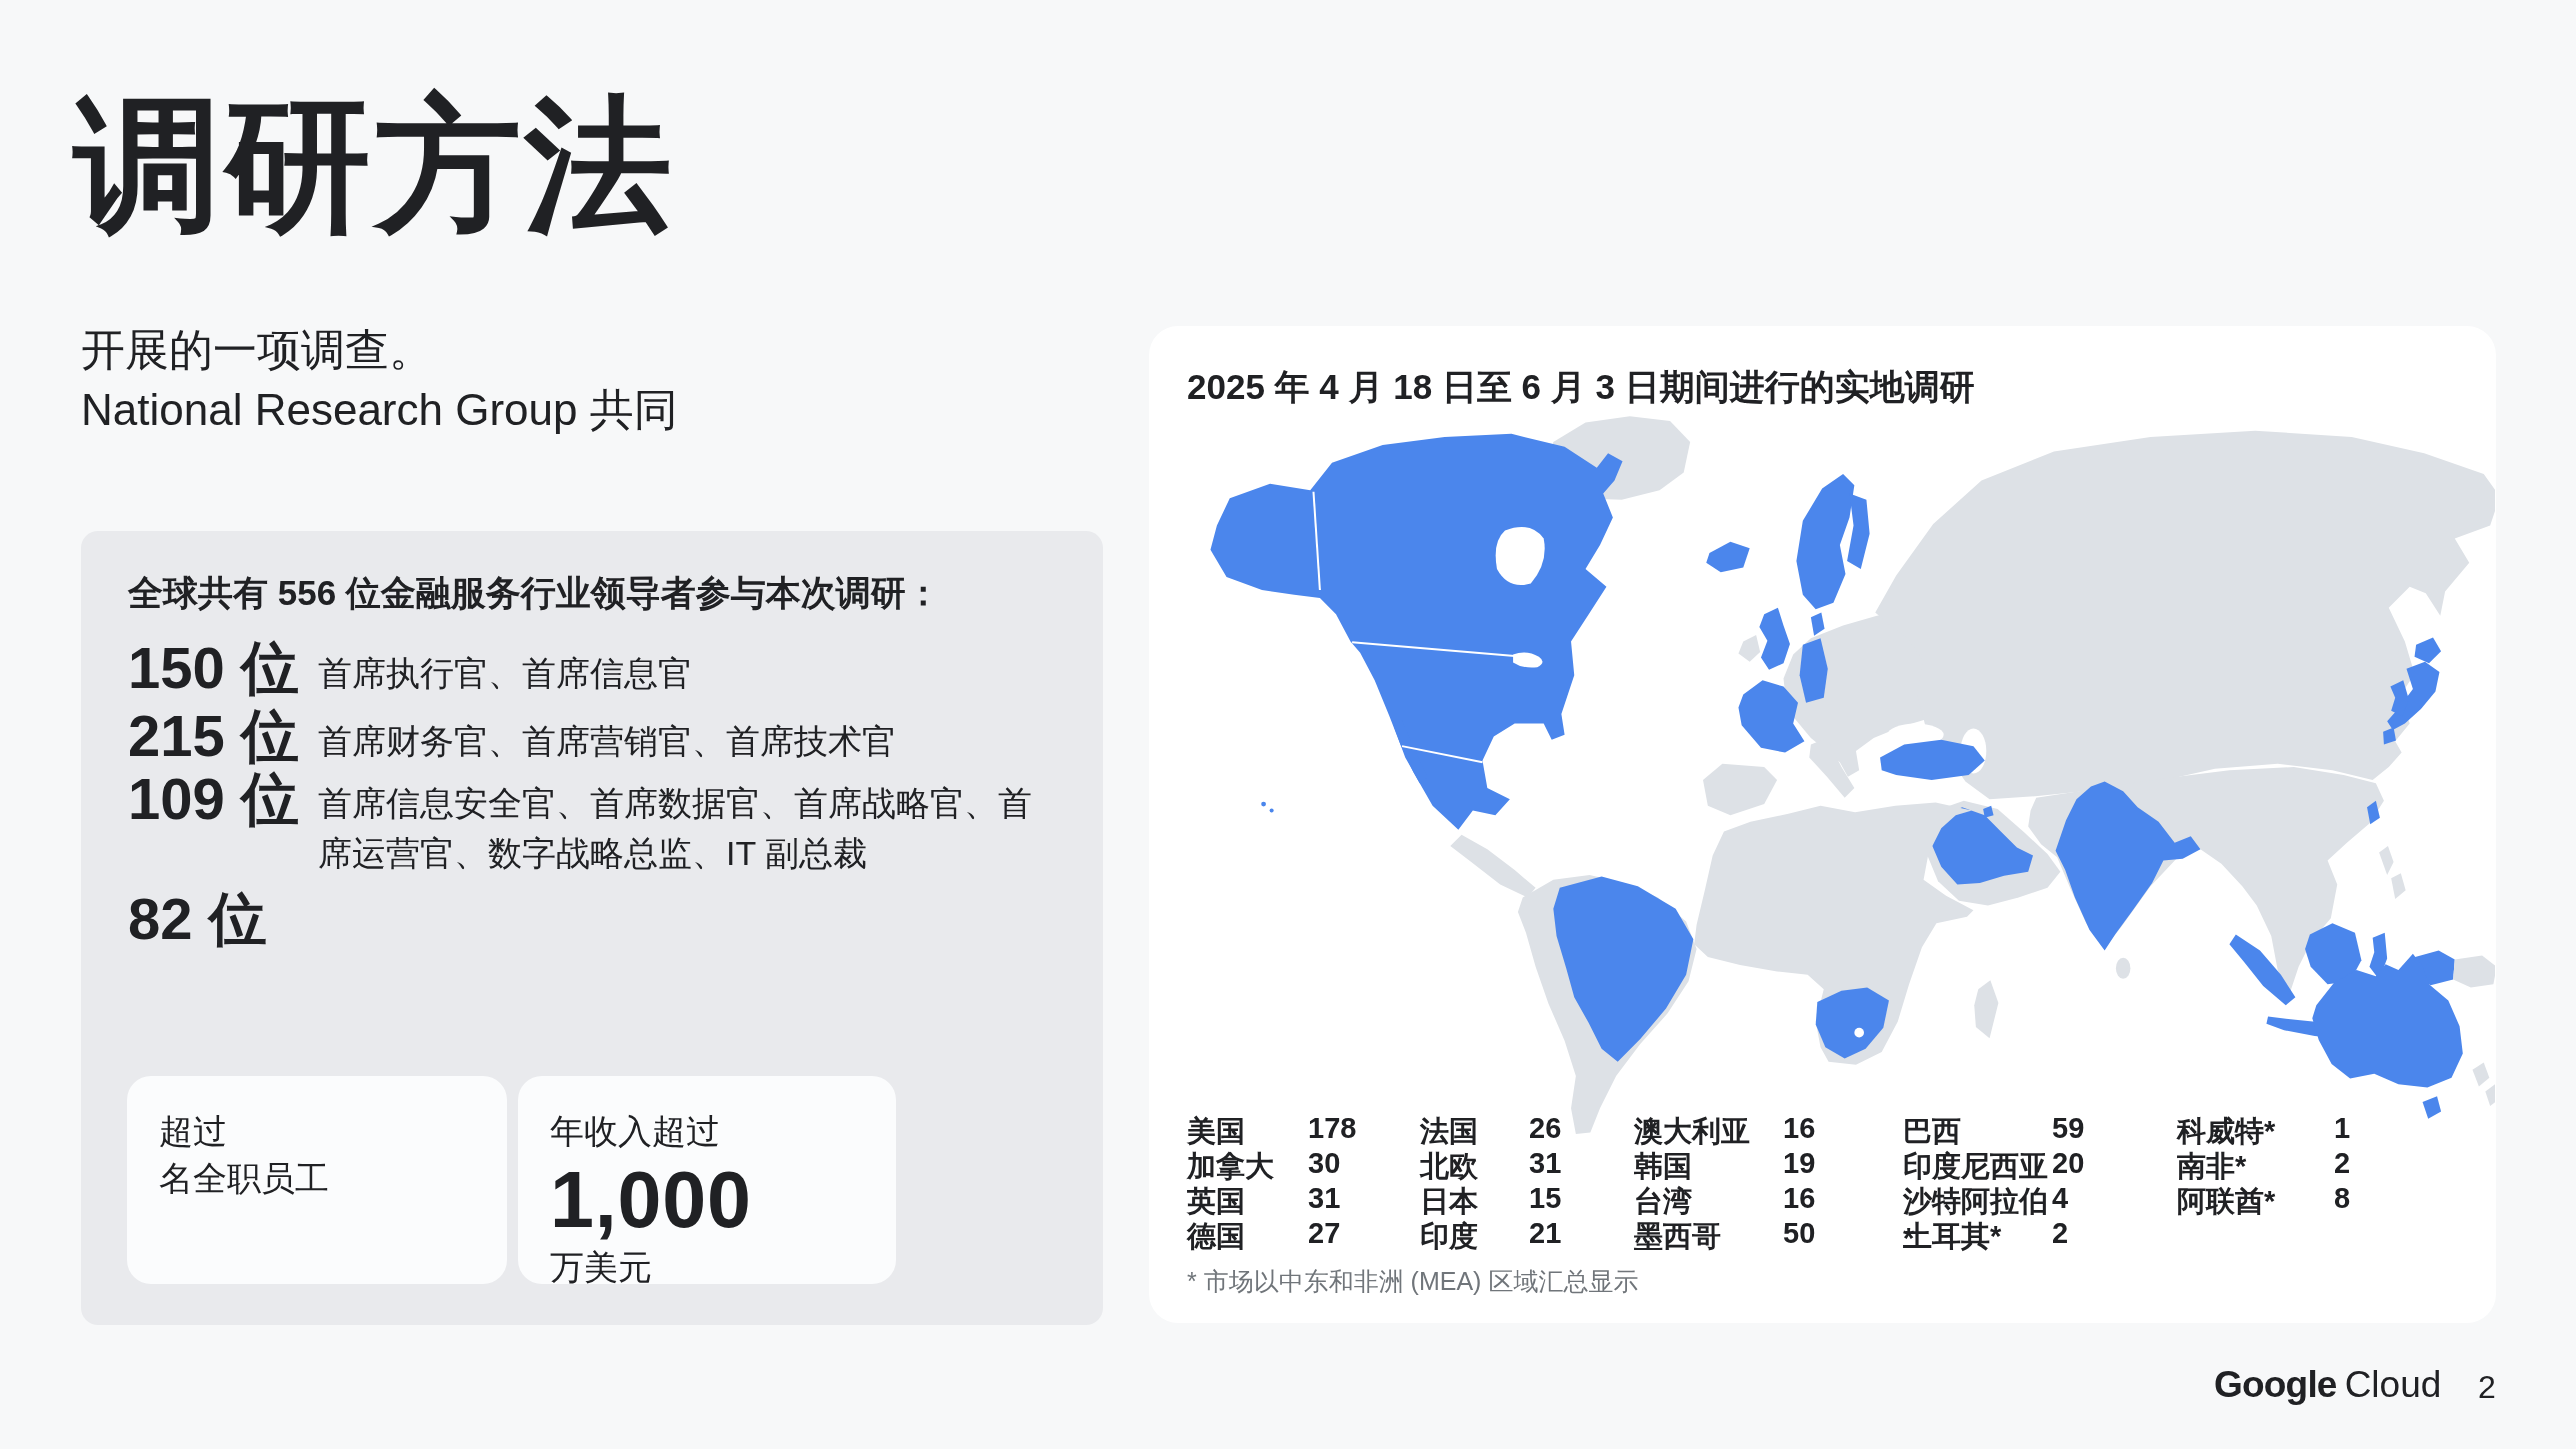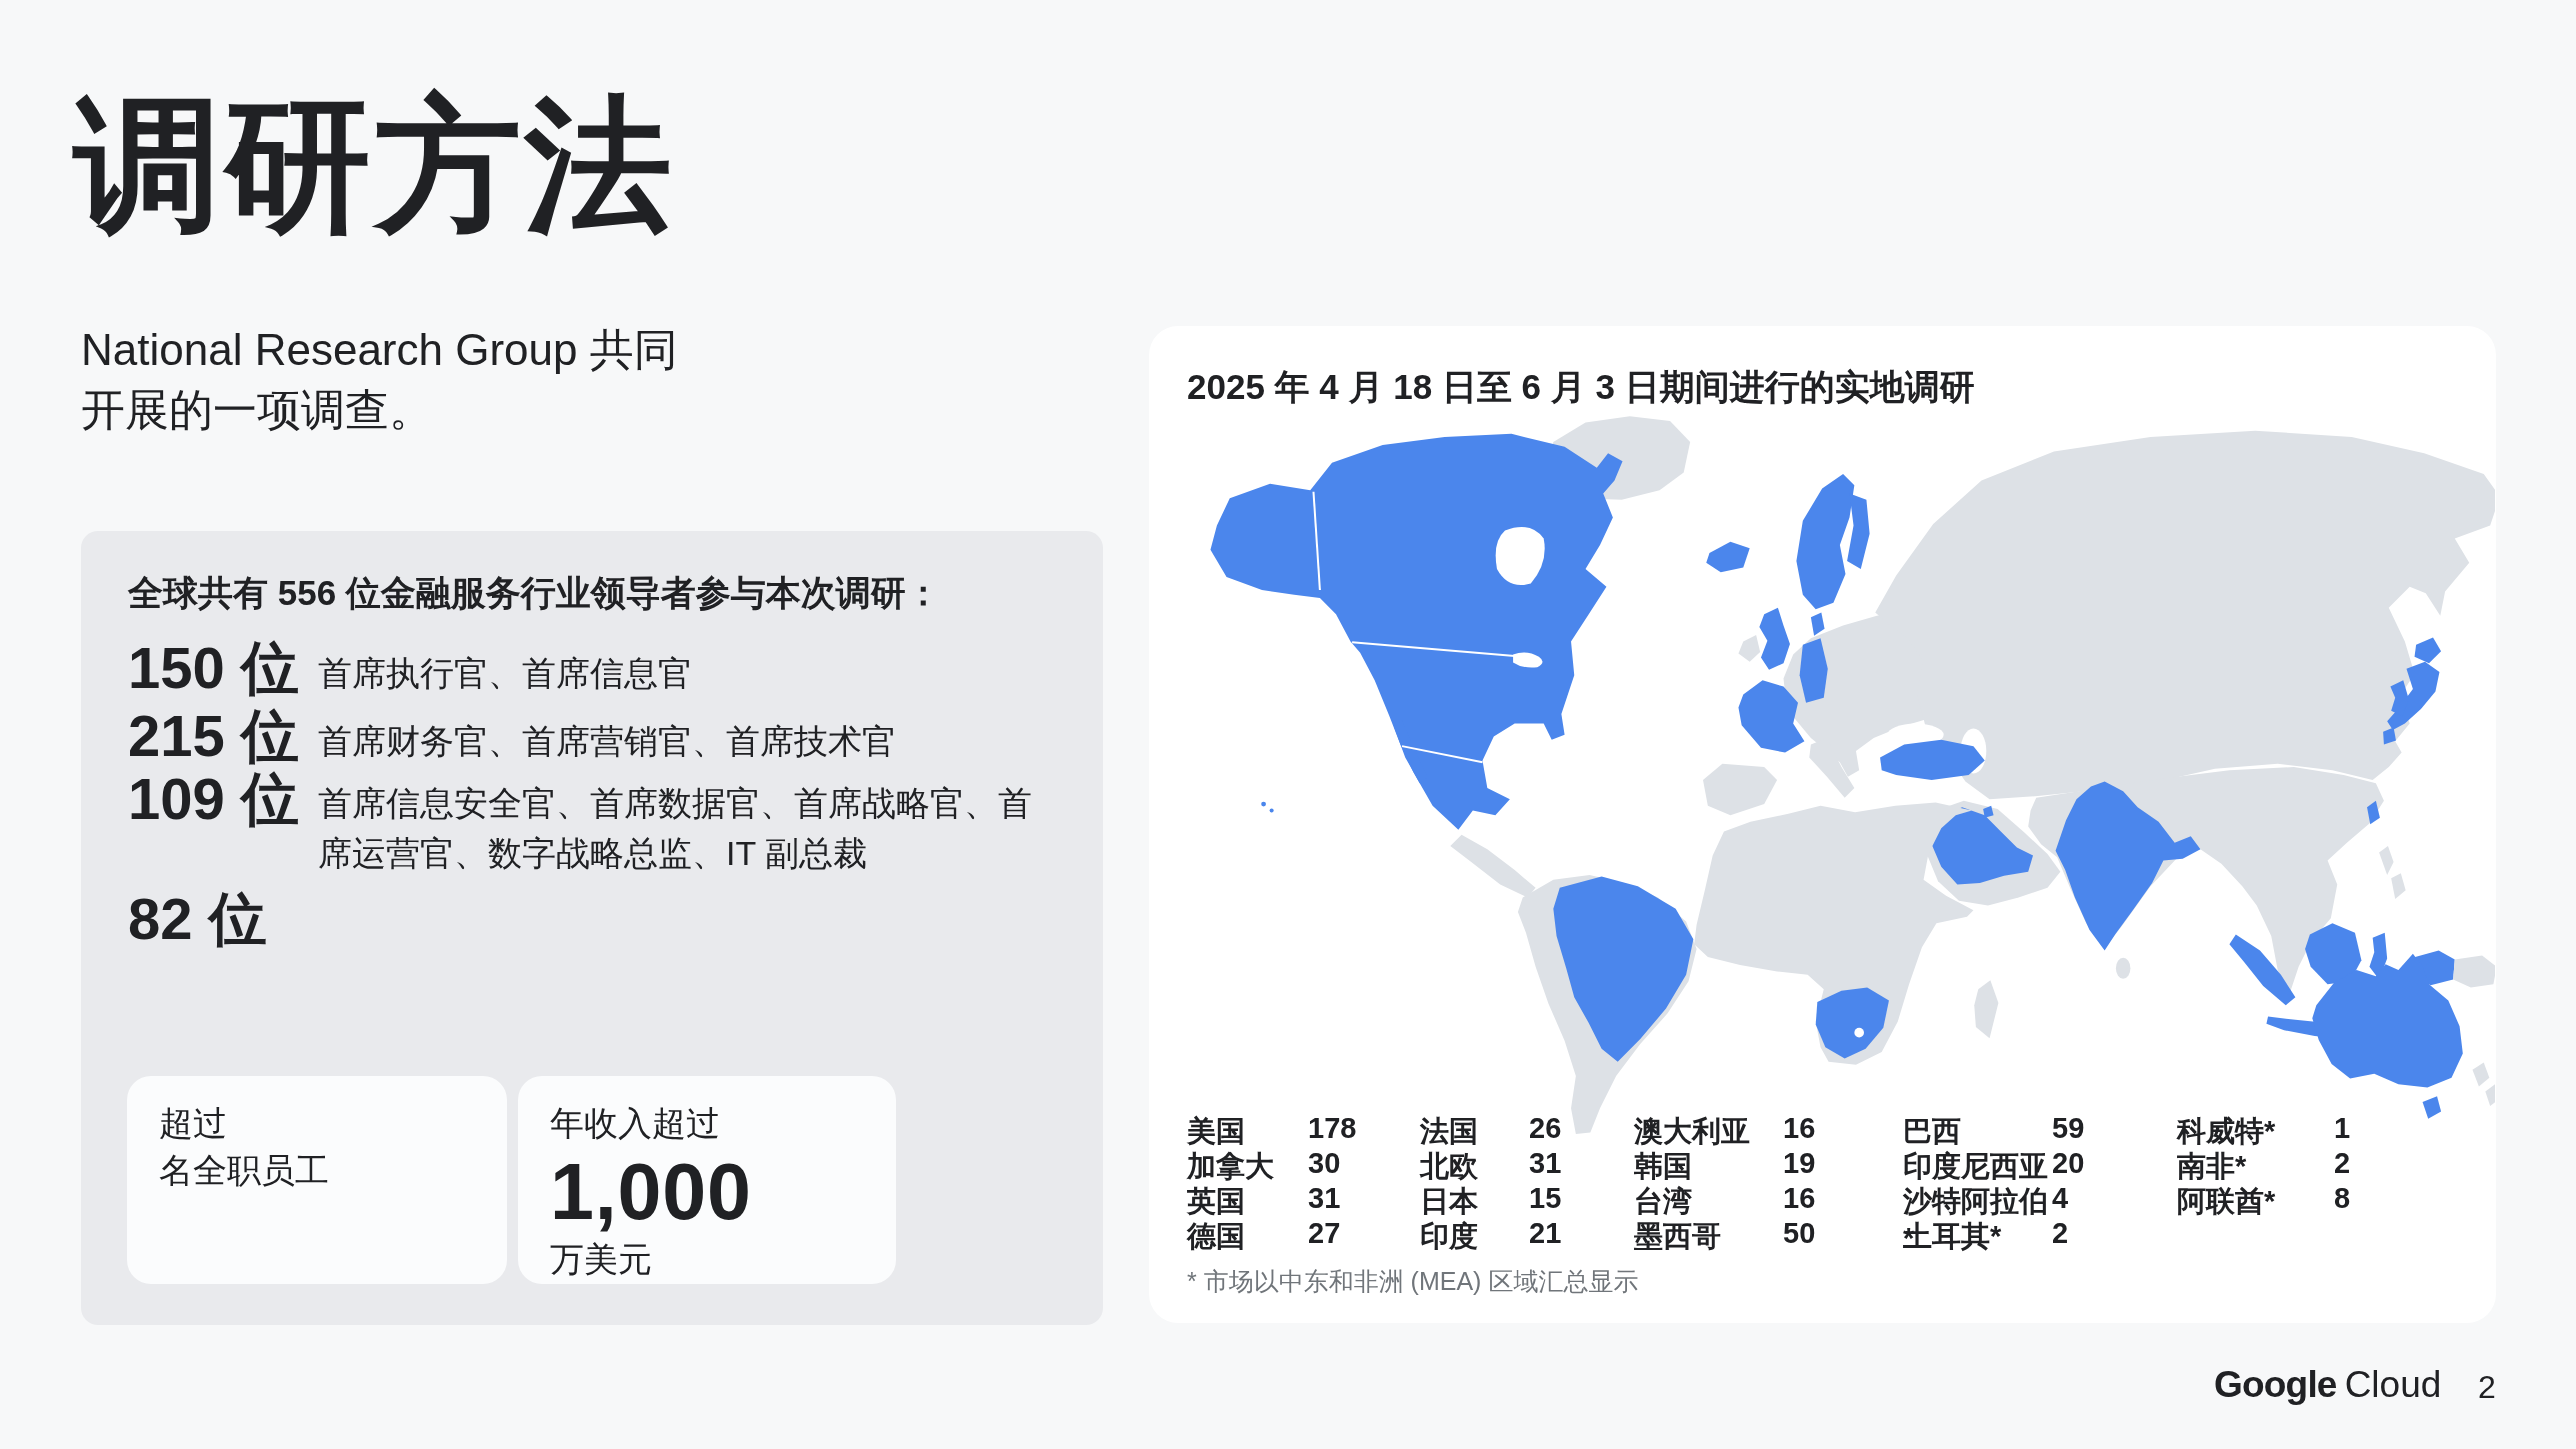--- a/index.html
+++ b/index.html
@@ -26,21 +26,21 @@
     box-sizing:border-box;padding:40px 47px;
   }
   .panel-heading{font-size:35px;line-height:43px;font-weight:700;margin-bottom:29px;}
   .brow{display:flex;align-items:flex-start;}
   .brow.m1{margin-bottom:13px}.brow.m2{margin-bottom:8px}.brow.m3{margin-bottom:16px}
   .bcount{width:190px;font-size:58px;line-height:50px;font-weight:600;flex:none;}
   .broles{font-size:34px;line-height:50px;font-weight:400;width:741px;padding-top:4.8px;}
   .statcard{
     position:absolute;top:545px;height:208px;border-radius:24px;
     background:var(--stat_card_bg,#fbfcfd);
-    box-sizing:border-box;padding:24px 32px;
+    box-sizing:border-box;padding:32px 32px;
   }
   .statcard.c1{left:46px;width:380px;}
   .statcard.c2{left:437px;width:378px;}
   .stat-prefix{font-size:34px;line-height:47px;font-weight:400;}
   .stat-value{font-size:79px;line-height:89px;font-weight:600;letter-spacing:0.8px;}
   .stat-suffix{font-size:34px;line-height:47px;font-weight:400;}
   
   .map-card{
     position:absolute;left:1149px;top:326px;width:1347px;height:997px;
     background:var(--card_bg,#ffffff);border-radius:29px;
@@ -79,22 +79,22 @@
   }
 </style>
 </head>
 <body>
 
 <div class="slide">
 
   <div class="page-title">调研方法</div>
 
   <div class="intro">
+    <div>开展的一项调查。</div>
     <div>National Research Group 共同</div>
-    <div>开展的一项调查。</div>
   </div>
 
   <div class="panel">
     <div class="panel-heading">全球共有 556 位金融服务行业领导者参与本次调研：</div>
 
     <div class="brow m1">
       <div class="bcount">150 位</div>
       <div class="broles">首席执行官、首席信息官</div>
     </div>
     <div class="brow m2">

